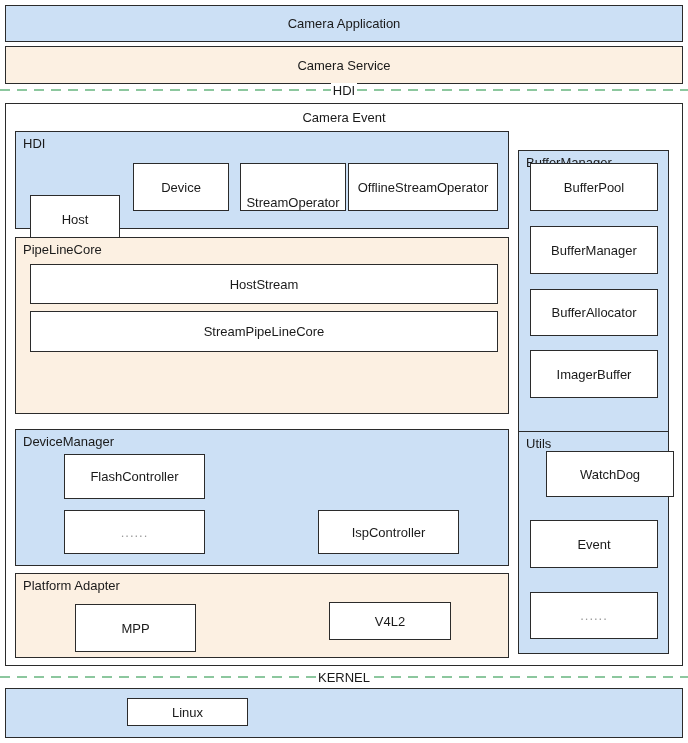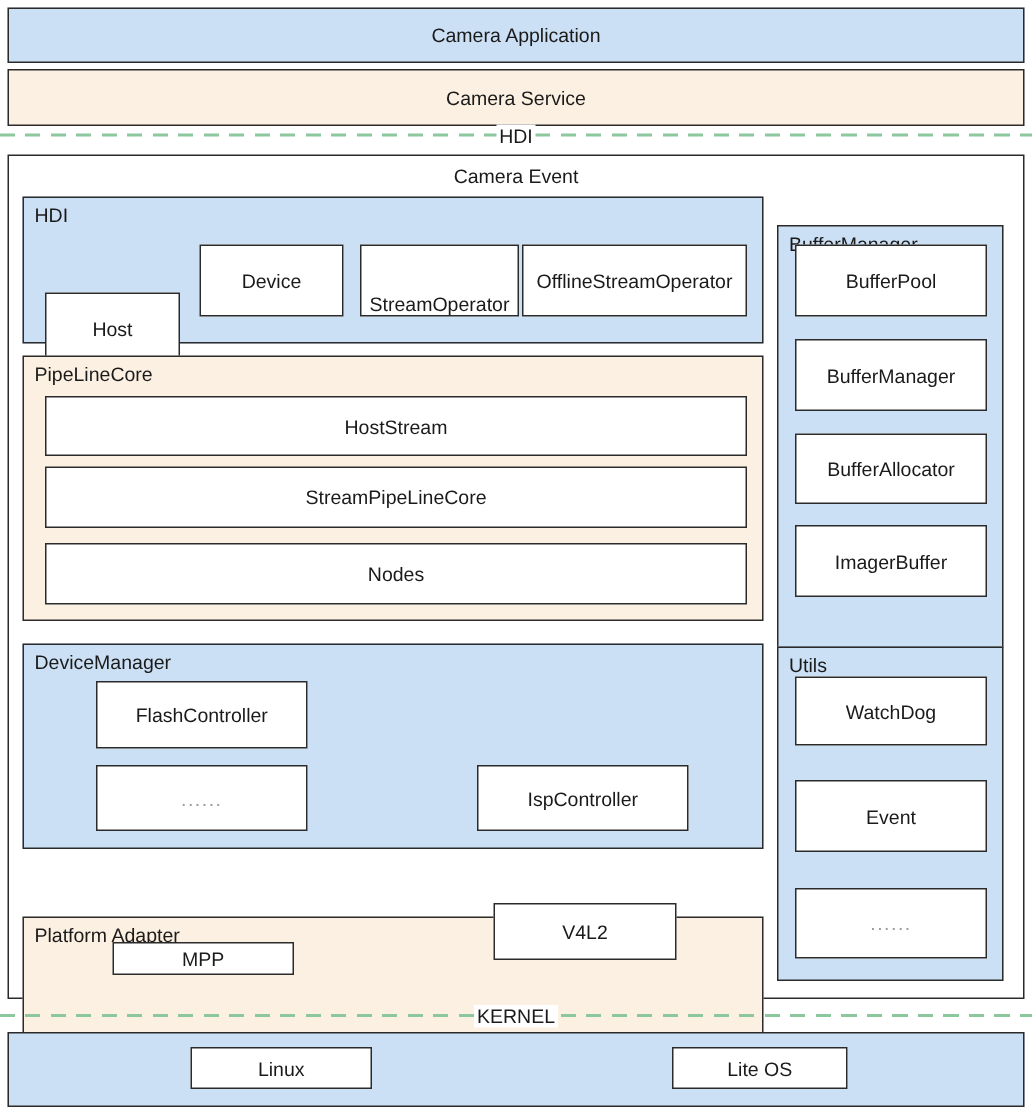--- a/index.html
+++ b/index.html
@@ -111,41 +111,38 @@
 
     <div class="panel cream" style="left:9px; top:133px; width:494px; height:177px;">
       <span class="panel-title">PipeLineCore</span>
     </div>
     <div class="wbox" style="left:24px; top:160px; width:468px; height:40px;">
       <span>HostStream</span>
     </div>
     <div class="wbox" style="left:24px; top:207px; width:468px; height:41px;">
       <span>StreamPipeLineCore</span>
     </div>
-    <div class="wbox" style="left:24px; top:258px; width:468px; height:41px;">
-      <span>Nodes</span>
-    </div>
 
     <div class="panel blue" style="left:9px; top:325px; width:494px; height:137px;">
       <span class="panel-title">DeviceManager</span>
     </div>
     <div class="wbox" style="left:58px; top:350px; width:141px; height:45px;">
       <span>FlashController</span>
     </div>
     <div class="wbox" style="left:58px; top:406px; width:141px; height:44px;">
       <span class="dots">......</span>
     </div>
     <div class="wbox" style="left:312px; top:406px; width:141px; height:44px;">
       <span>IspController</span>
     </div>
 
-    <div class="panel cream" style="left:9px; top:469px; width:494px; height:85px;margin-top:38px;">
+    <div class="panel cream" style="left:9px; top:469px; width:494px; height:85px;">
       <span class="panel-title">Platform Adapter</span>
     </div>
-    <div class="wbox" style="left:69px; top:524px; width:121px; height:22px;">
+    <div class="wbox" style="left:69px; top:500px; width:121px; height:48px;">
       <span>MPP</span>
     </div>
     <div class="wbox" style="left:323px; top:498px; width:122px; height:38px;">
       <span>V4L2</span>
     </div>
 
     <div class="panel blue" style="left:512px; top:46px; width:151px; height:282px;">
       <span class="panel-title">BufferManager</span>
     </div>
     <div class="wbox" style="left:524px; top:59px; width:128px; height:48px;">
@@ -157,38 +154,35 @@
     <div class="wbox" style="left:524px; top:185px; width:128px; height:47px;">
       <span>BufferAllocator</span>
     </div>
     <div class="wbox" style="left:524px; top:246px; width:128px; height:48px;">
       <span>ImagerBuffer</span>
     </div>
 
     <div class="panel blue" style="left:512px; top:327px; width:151px; height:223px;">
       <span class="panel-title">Utils</span>
     </div>
-    <div class="wbox" style="left:524px; top:347px; width:128px; height:46px;">
+    <div class="wbox" style="left:540px; top:347px; width:128px; height:46px;">
       <span>WatchDog</span>
     </div>
     <div class="wbox" style="left:524px; top:416px; width:128px; height:48px;">
       <span>Event</span>
     </div>
     <div class="wbox" style="left:524px; top:488px; width:128px; height:47px;">
       <span class="dots">......</span>
     </div>
   </div>
 
   <div class="divider" style="top:670px;">
     <div class="dash-line"></div>
     <span class="divider-label">KERNEL</span>
   </div>
 
   <div class="bar blue" style="left:5px; top:688px; width:678px; height:50px;">
     <div class="wbox" style="left:121px; top:9px; width:121px; height:28px;">
       <span>Linux</span>
     </div>
-    <div class="wbox" style="left:442px; top:9px; width:117px; height:28px;">
-      <span>Lite OS</span>
-    </div>
   </div>
 
 </div>
 
 </body></html>

